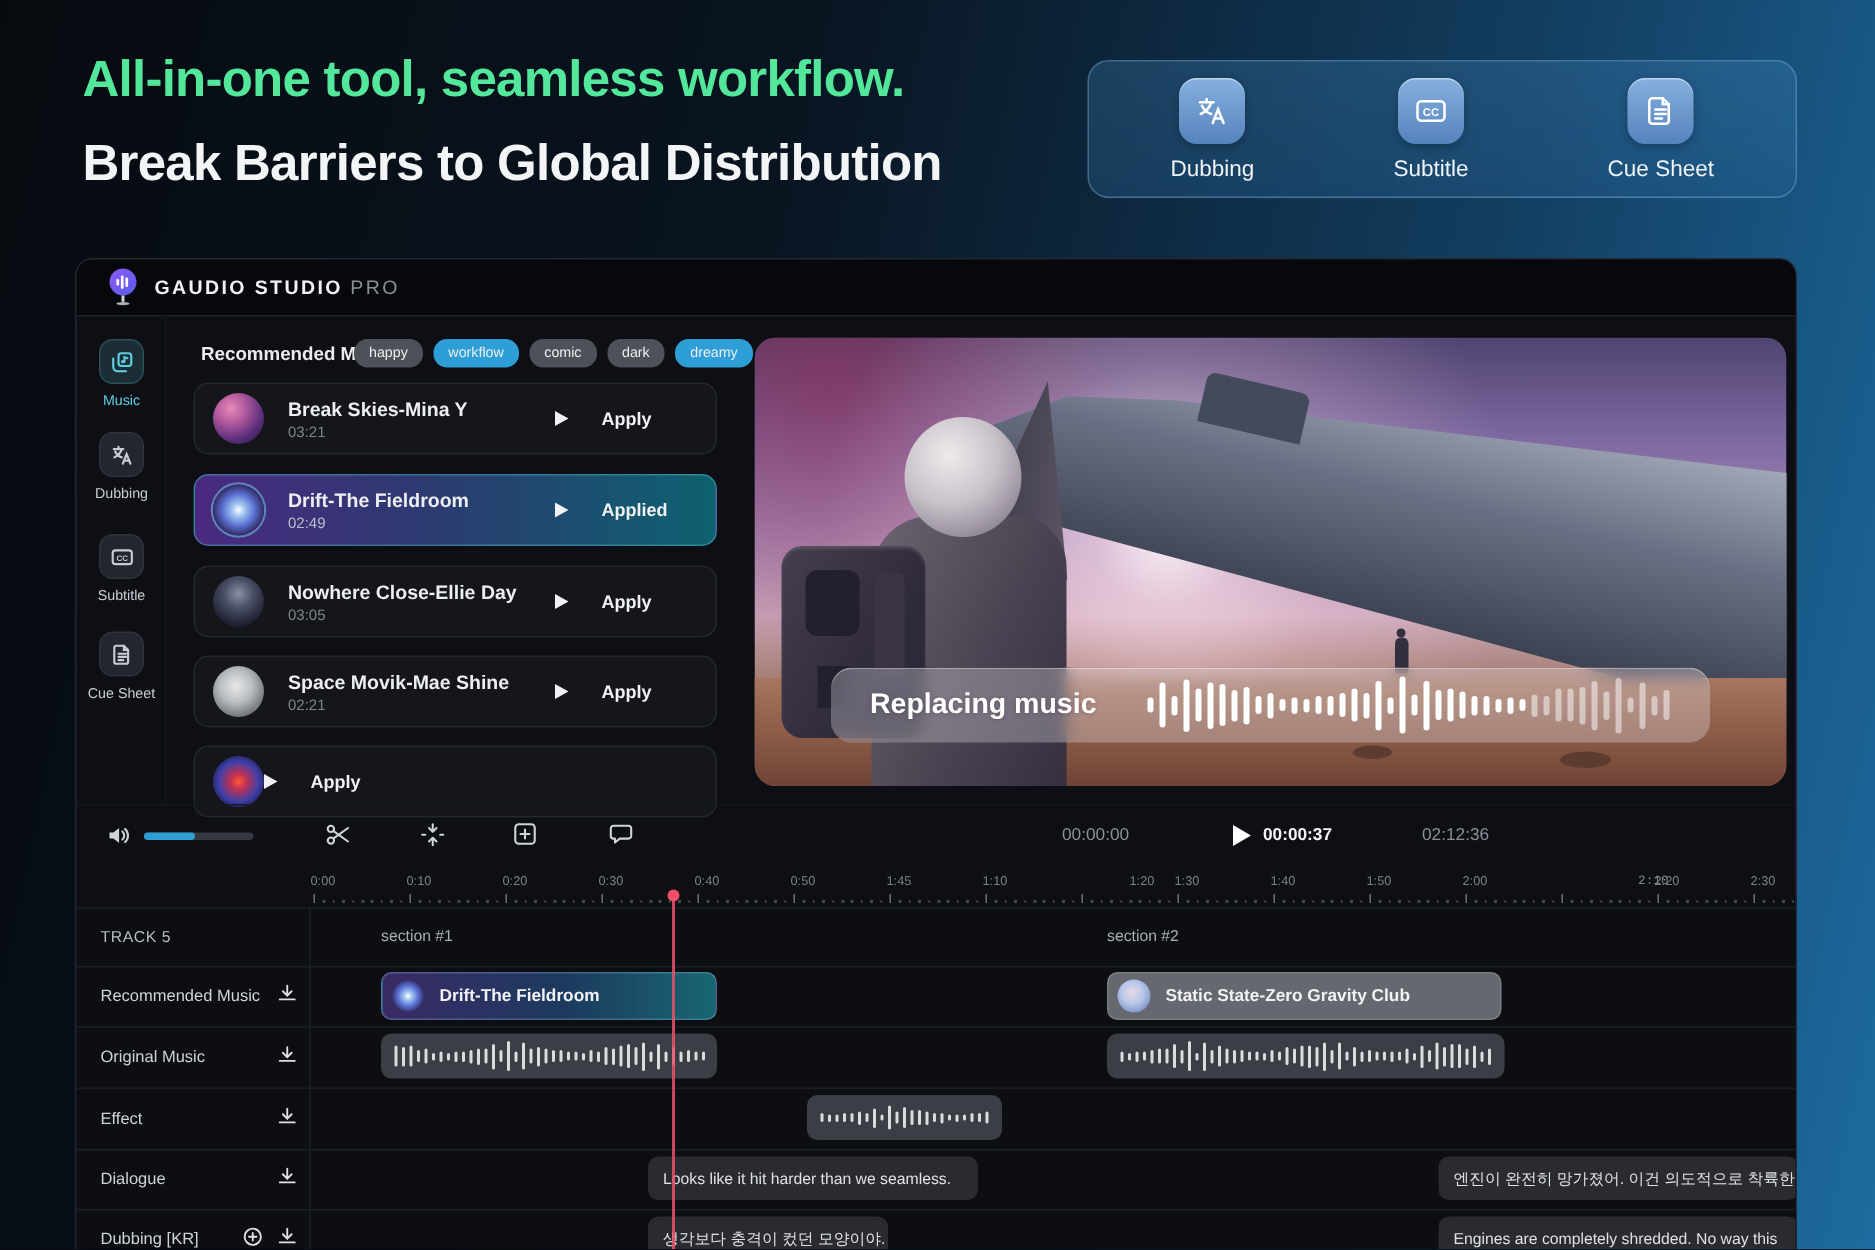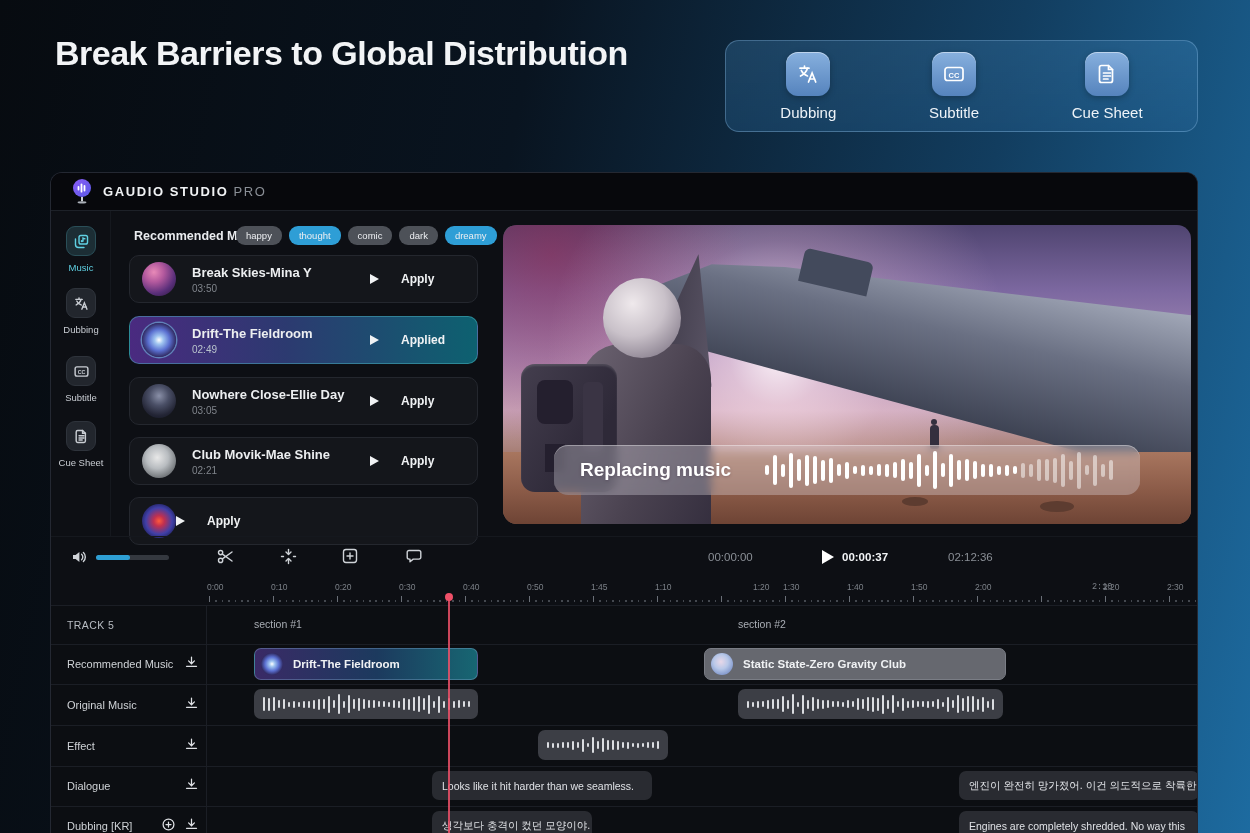--- a/index.html
+++ b/index.html
@@ -150,20 +150,21 @@
                   background:#ef5068; z-index:41; cursor:grab; }
 
   svg { display:block; }
 </style>
 </head>
 <body>
 
 <div class="page">
 
   <div class="hero">
+    <h1 class="hero-accent">All-in-one tool, seamless workflow.</h1>
     <h1 class="hero-main">Break Barriers to Global Distribution</h1>
   </div>
 
   <div class="features">
     <div class="feature">
       <div class="tile">
         <svg width="24" height="24" viewBox="0 0 24 24" fill="none" stroke="#ffffff" stroke-width="1.7" stroke-linecap="round">
           <path d="M4 6.2h9"></path>
             <path d="M8.5 4v2"></path>
             <path d="M11.5 6.2c-1 3.4-3.8 6.3-7 7.8"></path>
@@ -259,33 +260,33 @@
               <path d="M8.5 11h7M8.5 14h7M8.5 17h4.5"></path>
           </svg>
         </div>
         <span class="side-label">Cue Sheet</span>
       </div>
     </aside>
 
     <div class="mp-title">Recommended Music</div>
     <div class="tags">
       <span class="tag">happy</span>
-      <span class="tag active">thought</span>
+      <span class="tag active">workflow</span>
       <span class="tag">comic</span>
       <span class="tag">dark</span>
       <span class="tag active">dreamy</span>
       <span class="tag">fear</span>
       <span class="tag">epic</span>
     </div>
 
     <div class="song" style="top:82px">
       <div class="art art-1"></div>
       <div class="song-meta">
         <div class="song-title">Break Skies-Mina Y</div>
-        <div class="song-dur">03:50</div>
+        <div class="song-dur">03:21</div>
       </div>
       <div class="song-play"></div>
       <div class="song-action">Apply</div>
     </div>
     <div class="song applied" style="top:143px">
       <div class="art art-2 art-ring"></div>
       <div class="song-meta">
         <div class="song-title">Drift-The Fieldroom</div>
         <div class="song-dur">02:49</div>
       </div>
@@ -297,21 +298,21 @@
       <div class="song-meta">
         <div class="song-title">Nowhere Close-Ellie Day</div>
         <div class="song-dur">03:05</div>
       </div>
       <div class="song-play"></div>
       <div class="song-action">Apply</div>
     </div>
     <div class="song" style="top:264px">
       <div class="art art-4"></div>
       <div class="song-meta">
-        <div class="song-title">Club Movik-Mae Shine</div>
+        <div class="song-title">Space Movik-Mae Shine</div>
         <div class="song-dur">02:21</div>
       </div>
       <div class="song-play"></div>
       <div class="song-action">Apply</div>
     </div>
     <div class="song" style="top:324px">
       <div class="art art-5"></div>
       <div class="song-play"></div>
       <div class="song-action">Apply</div>
     </div>
@@ -654,21 +655,21 @@
         <svg width="15" height="15" viewBox="0 0 18 18" fill="none" stroke="#dfe1e5" stroke-width="1.5" stroke-linecap="round">
             <path d="M9 2.5v8M5.5 7L9 10.5 12.5 7"></path>
             <path d="M3 13.5h12"></path>
           </svg>
       </div>
 
       <div class="clip clip-music1" style="left:203px;top:43px;width:224px;height:32px">
         <div class="clip-art art-2"></div>
         <span class="clip-title">Drift-The Fieldroom</span>
       </div>
-      <div class="clip clip-music2" style="left:653px;top:43px;width:302px;height:32px">
+      <div class="clip clip-music2" style="left:687px;top:43px;width:263px;height:32px">
         <div class="clip-art clip-art-static"></div>
         <span class="clip-title">Static State-Zero Gravity Club</span>
       </div>
       <div class="clip clip-wave wave" style="left:203px;top:84px;width:224px;height:30px">
           <div class="wave-bar" style="height: 14px;"></div>
           <div class="wave-bar" style="height: 13px;"></div>
           <div class="wave-bar" style="height: 14px;"></div>
           <div class="wave-bar" style="height: 8px;"></div>
           <div class="wave-bar" style="height: 10px;"></div>
           <div class="wave-bar" style="height: 5px;"></div>

